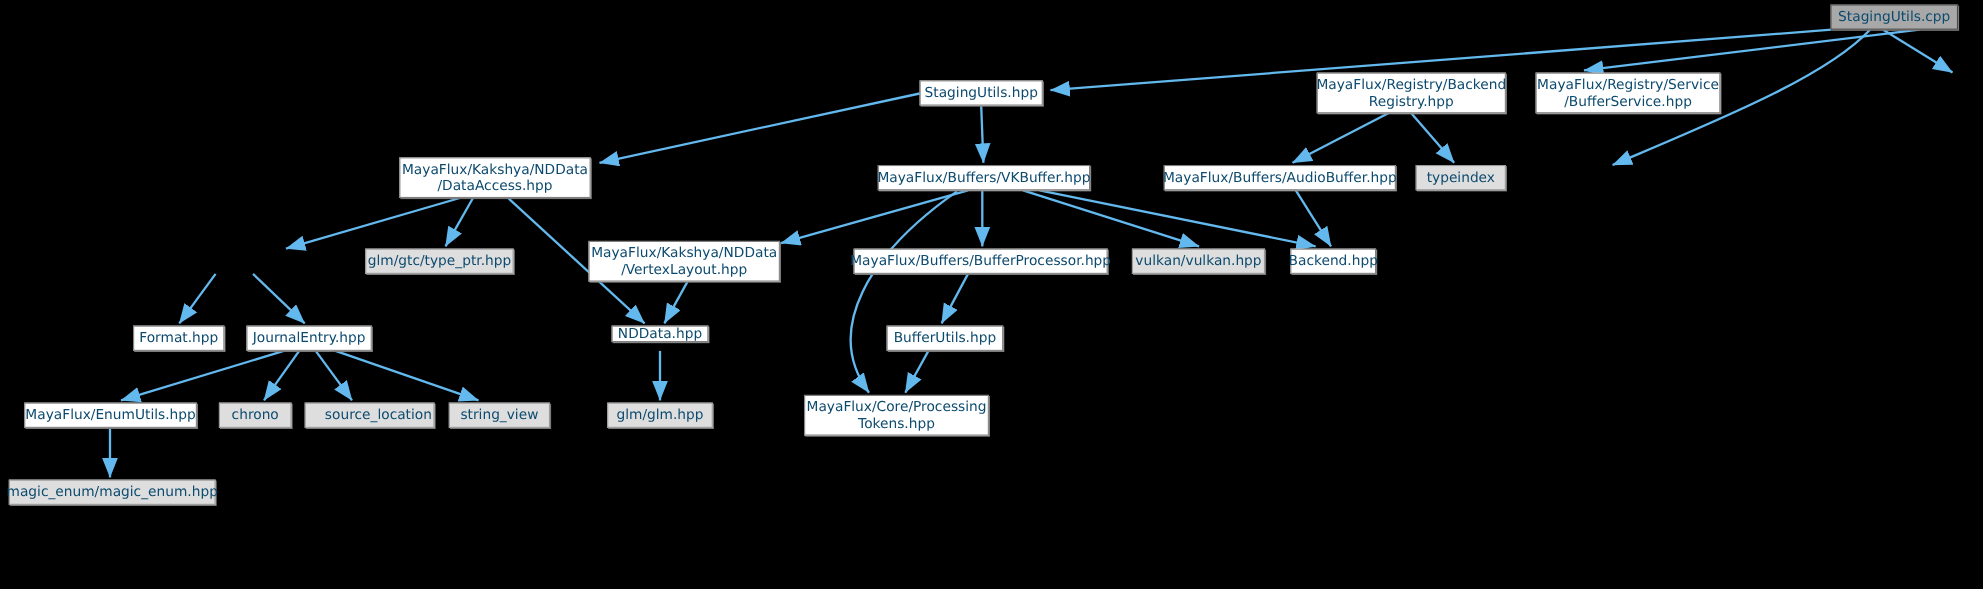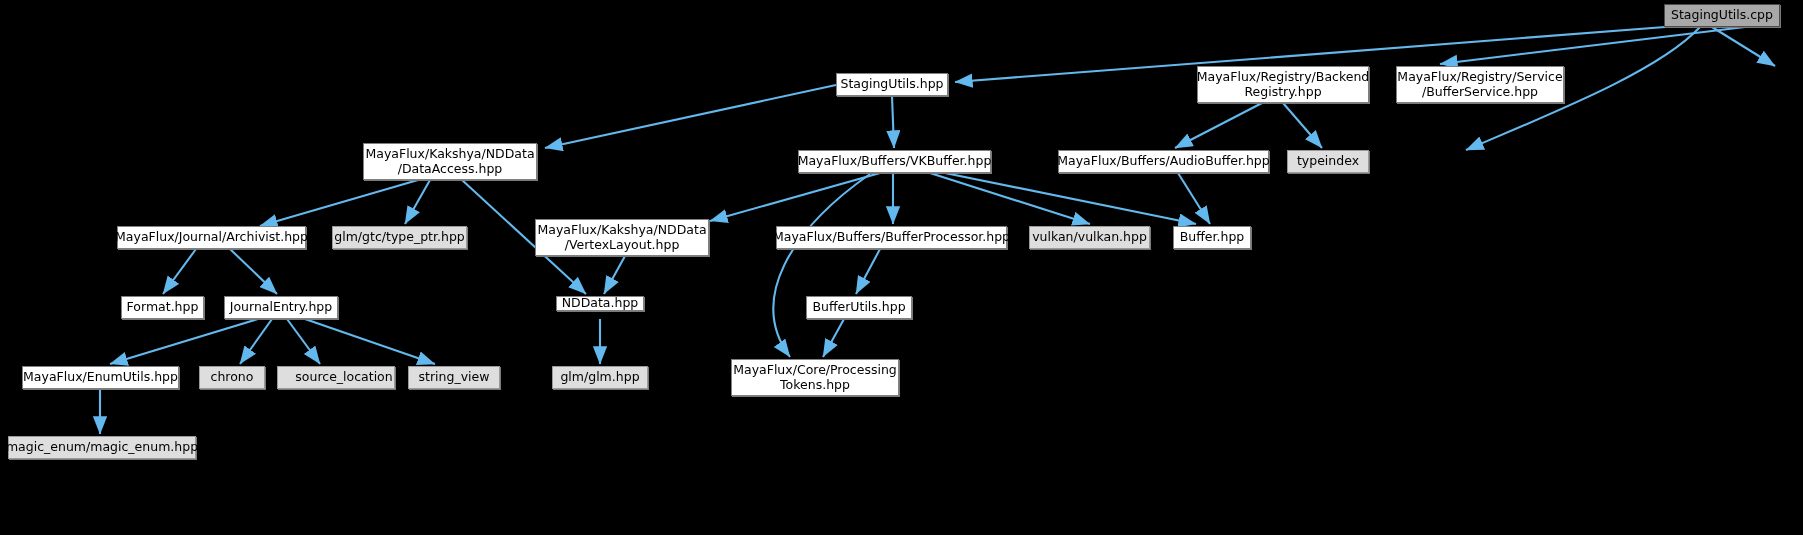--- a/index.html
+++ b/index.html
@@ -27,21 +27,21 @@
   }
   .node {
     position: absolute;
     box-sizing: border-box;
     display: flex;
     align-items: center;
     justify-content: center;
     text-align: center;
     font-size: 12.5px;
     line-height: 14.5px;
-    color: #000000;
+    color: #0c4a6e;
     background: #ffffff;
     border: 1px solid #808080;
     box-shadow: 1px 1px 0 0 #7a7a7a;
     white-space: pre;
     letter-spacing: 0px;
     z-index: 2;
   }
   .node.sys {
     background: #dedede;
     border: 1px solid #9a9a9a;
@@ -100,27 +100,26 @@
     <div class="node " style="left: 836px; top: 73px; width: 112px; height: 23px;"><span class="node-label">StagingUtils.hpp</span></div>
     <div class="node " style="left: 1197px; top: 66px; width: 172px; height: 37px;"><span class="node-label">MayaFlux/Registry/Backend
 Registry.hpp</span></div>
     <div class="node " style="left: 1396px; top: 66px; width: 168px; height: 37px;"><span class="node-label">MayaFlux/Registry/Service
 /BufferService.hpp</span></div>
     <div class="node " style="left: 363px; top: 143px; width: 174px; height: 37px;"><span class="node-label">MayaFlux/Kakshya/NDData
 /DataAccess.hpp</span></div>
     <div class="node " style="left: 798px; top: 150px; width: 193px; height: 23px;"><span class="node-label">MayaFlux/Buffers/VKBuffer.hpp</span></div>
     <div class="node " style="left: 1058px; top: 150px; width: 211px; height: 23px;"><span class="node-label">MayaFlux/Buffers/AudioBuffer.hpp</span></div>
     <div class="node sys" style="left: 1287px; top: 150px; width: 82px; height: 23px;"><span class="node-label">typeindex</span></div>
-    <div class="node " style="left: 117px; top: 226px; width: 189px; height: 23px;"><span class="node-label">MayaFlux/Journal/Archivist.hpp</span></div>
     <div class="node sys" style="left: 332px; top: 226px; width: 135px; height: 23px;"><span class="node-label">glm/gtc/type_ptr.hpp</span></div>
     <div class="node " style="left: 535px; top: 219px; width: 174px; height: 37px;"><span class="node-label">MayaFlux/Kakshya/NDData
 /VertexLayout.hpp</span></div>
     <div class="node " style="left: 776px; top: 226px; width: 231px; height: 23px;"><span class="node-label">MayaFlux/Buffers/BufferProcessor.hpp</span></div>
     <div class="node sys" style="left: 1029px; top: 226px; width: 121px; height: 23px;"><span class="node-label">vulkan/vulkan.hpp</span></div>
-    <div class="node " style="left: 1173px; top: 226px; width: 78px; height: 23px;"><span class="node-label">Buffer.hpp</span></div>
+    <div class="node " style="left: 1173px; top: 226px; width: 78px; height: 23px;"><span class="node-label">Backend.hpp</span></div>
     <div class="node " style="left: 121px; top: 296px; width: 83px; height: 23px;"><span class="node-label">Format.hpp</span></div>
     <div class="node " style="left: 224px; top: 296px; width: 114px; height: 23px;"><span class="node-label">JournalEntry.hpp</span></div>
     <div class="node " style="left: 556px; top: 296px; width: 88px; height: 15px;"><span class="node-label">NDData.hpp</span></div>
     <div class="node " style="left: 806px; top: 296px; width: 106px; height: 23px;"><span class="node-label">BufferUtils.hpp</span></div>
     <div class="node " style="left: 22px; top: 366px; width: 157px; height: 23px;"><span class="node-label">MayaFlux/EnumUtils.hpp</span></div>
     <div class="node sys" style="left: 199px; top: 366px; width: 66px; height: 23px;"><span class="node-label">chrono</span></div>
     <div class="node sys" style="left: 277px; top: 366px; width: 118px; height: 23px; padding-left: 16px;"><span class="node-label">source_location</span></div>
     <div class="node sys" style="left: 408px; top: 366px; width: 92px; height: 23px;"><span class="node-label">string_view</span></div>
     <div class="node sys" style="left: 552px; top: 366px; width: 96px; height: 23px; text-align: center;"><span class="node-label">glm/glm.hpp</span></div>
     <div class="node " style="left: 731px; top: 359px; width: 168px; height: 37px;"><span class="node-label">MayaFlux/Core/Processing

